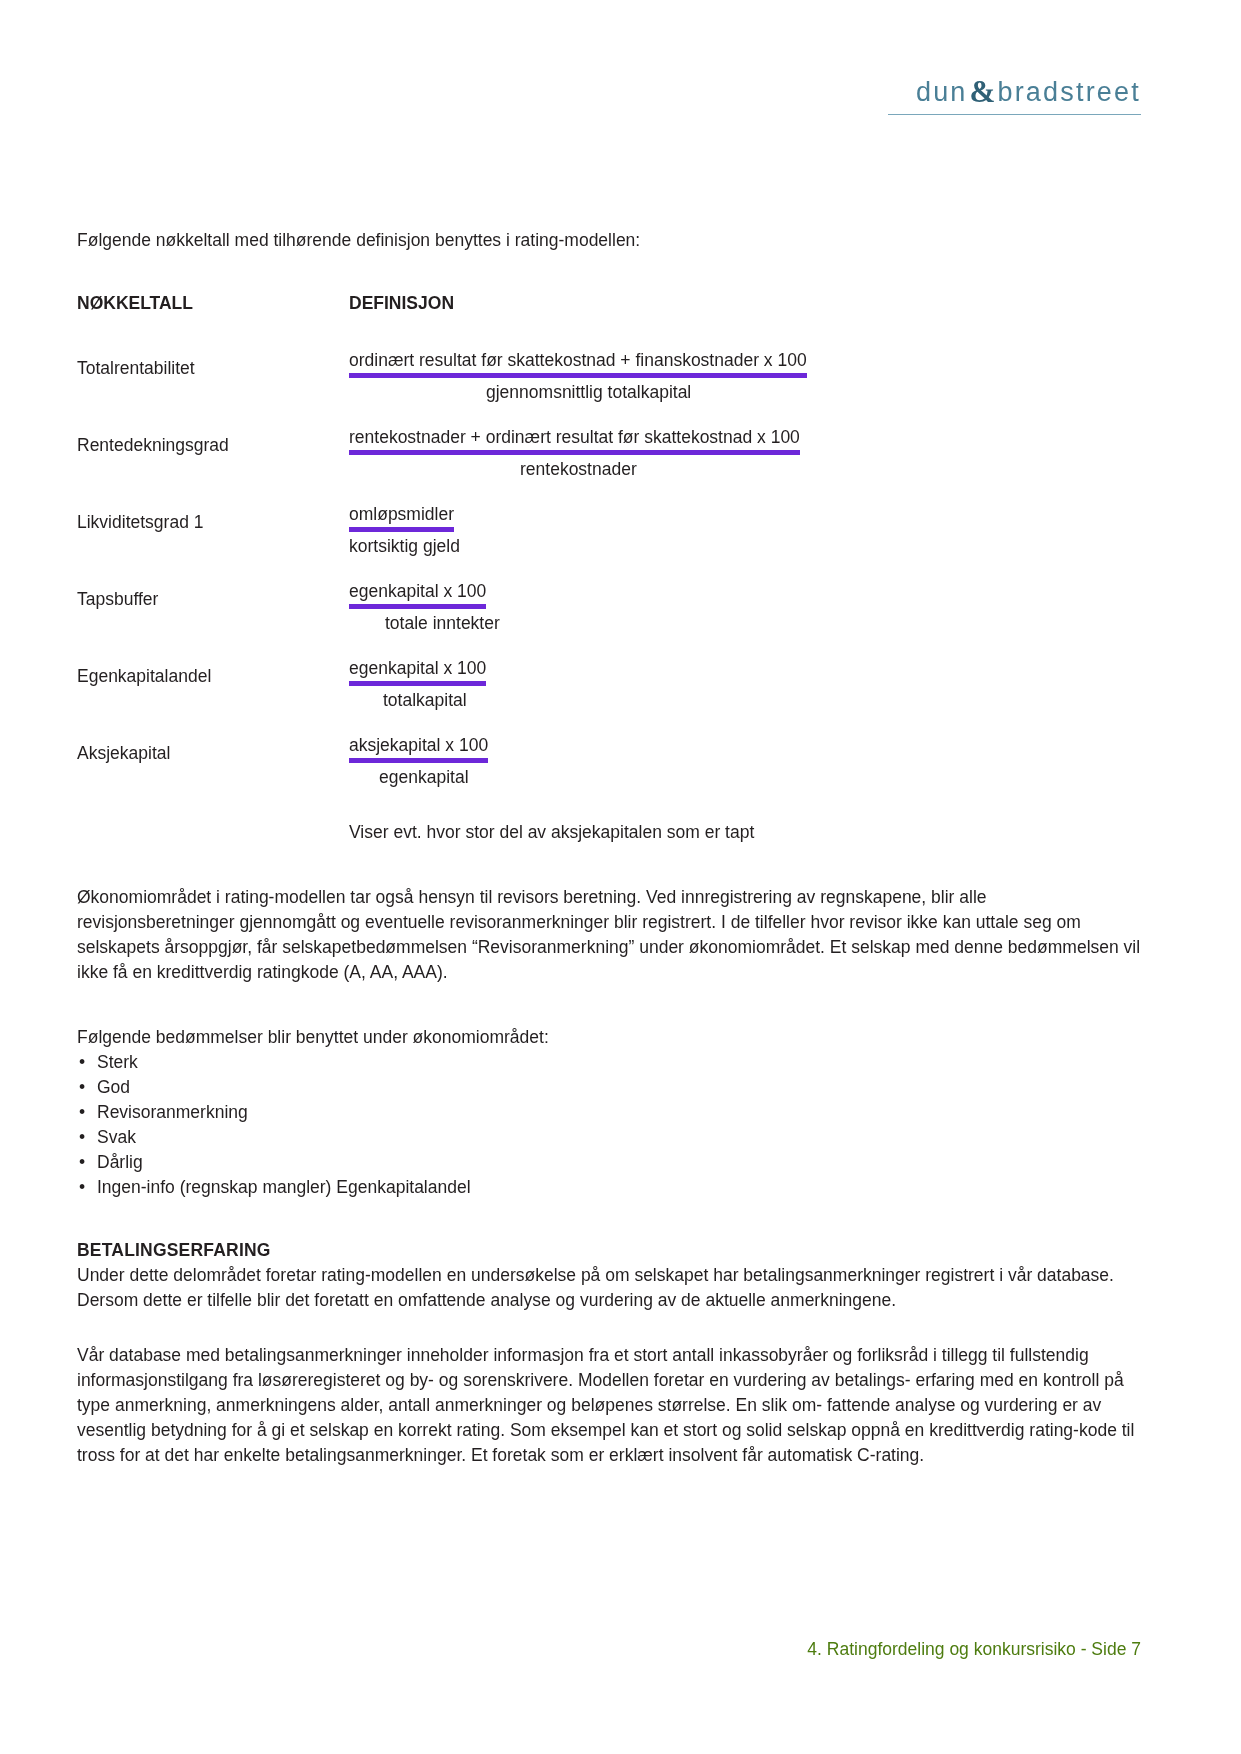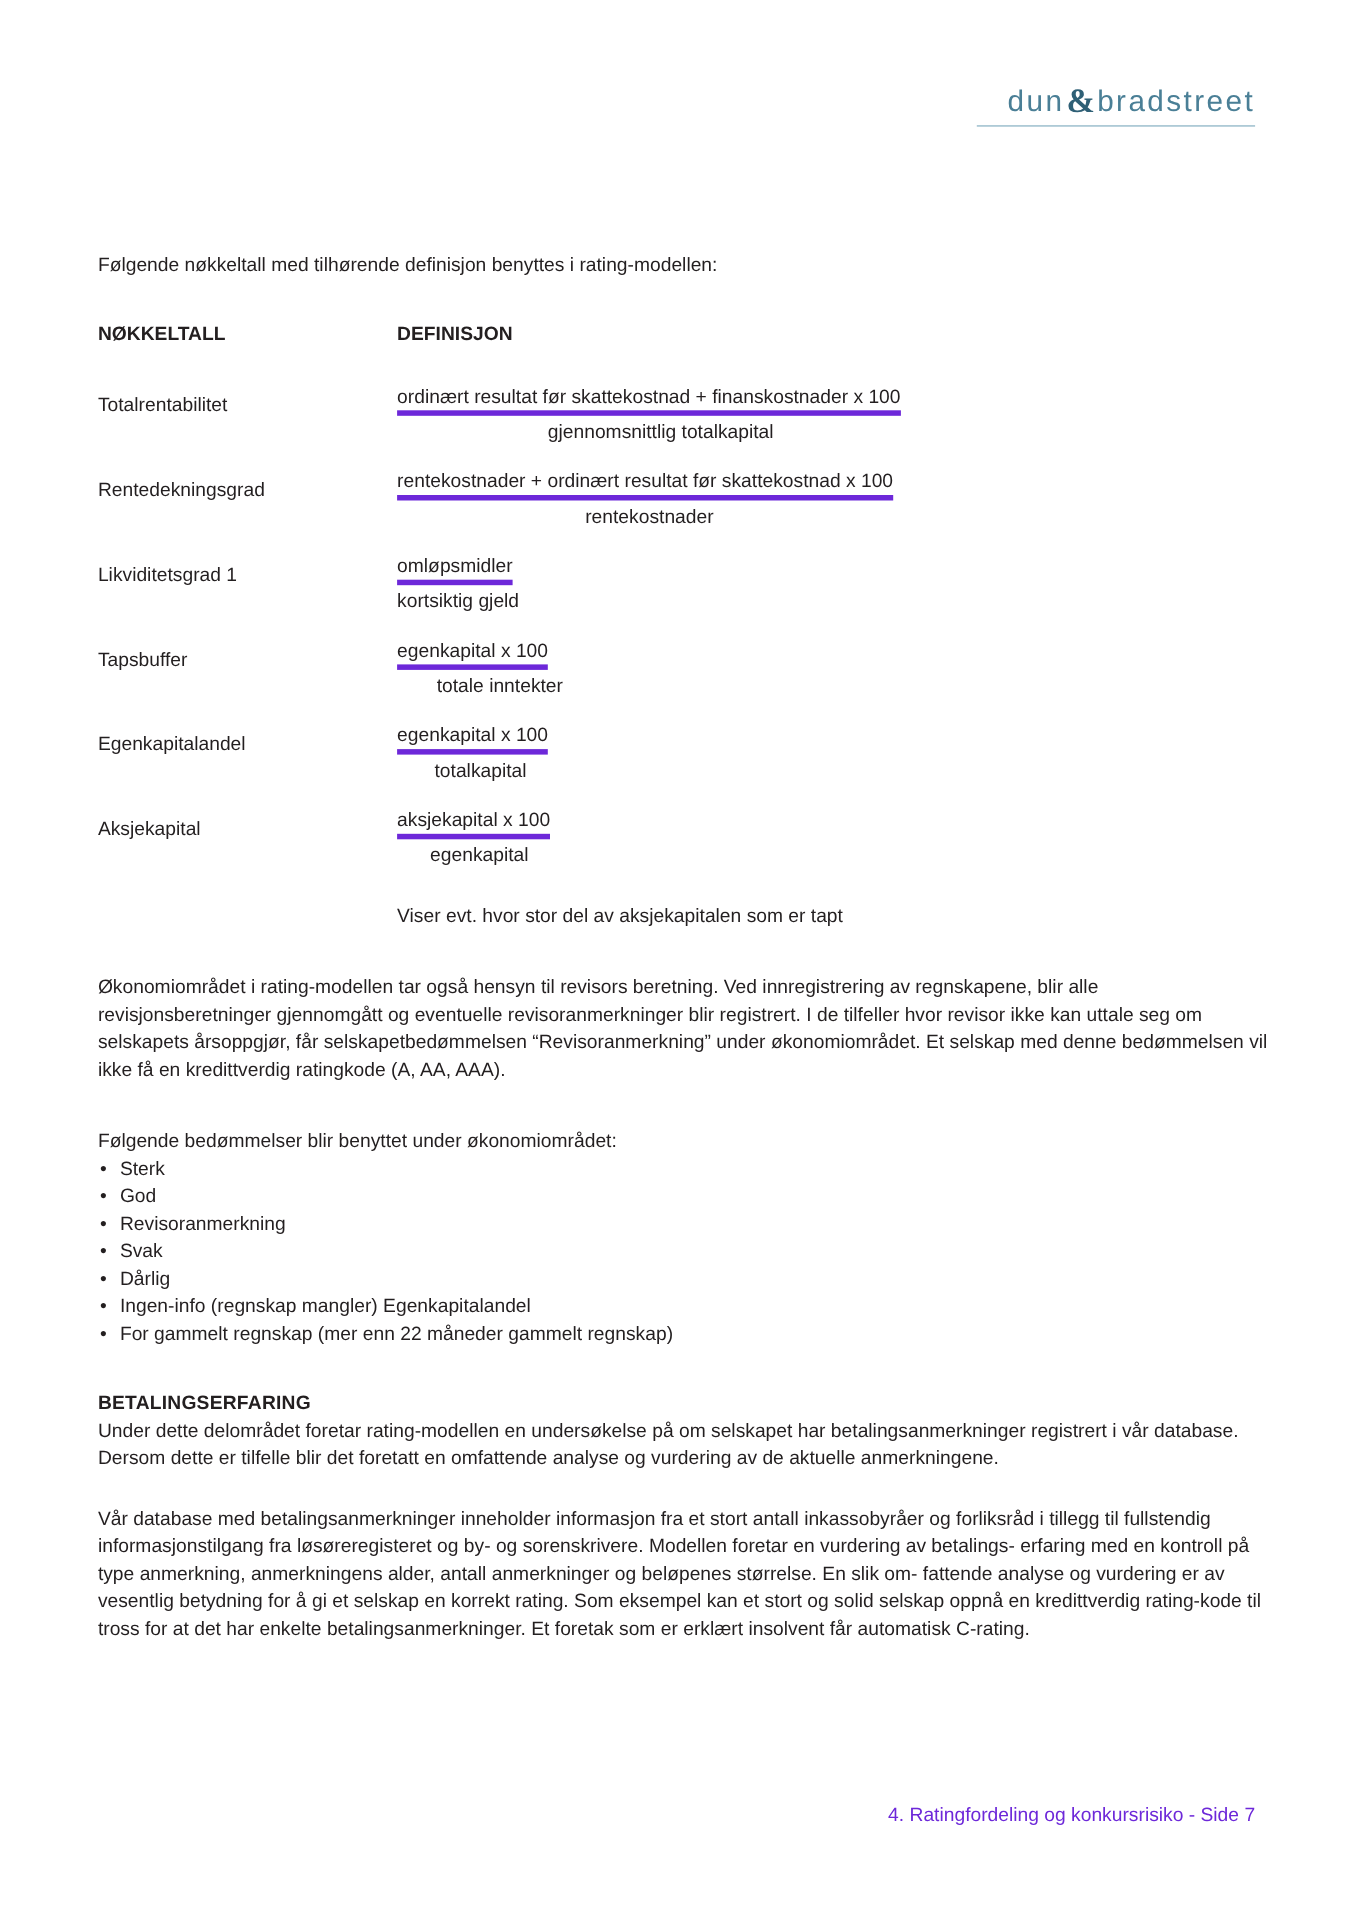--- a/index.html
+++ b/index.html
@@ -47,21 +47,21 @@
     top: 114px;
     right: 100px;
     width: 253px;
     height: 1px;
     background: #7aa7bb;
   }
 
   
   .content {
     position: absolute;
-    left: 89px;
+    left: 77px;
     top: 228px;
     width: 1065px;
   }
   p, li, div {
     font-size: 17.5px;
     line-height: 25px;
   }
   .intro {
     margin: 0 0 38px 0;
   }
@@ -149,21 +149,21 @@
   .section-body {
     margin: 0;
   }
 
   
   .footer {
     position: absolute;
     right: 100px;
     bottom: 92px;
     font-size: 17.5px;
-    color: #6d28d9;
+    color: #4d7c0f;
   }
 </style>
 </head>
 <body>
 
 <div class="page">
 
   <div class="logo">
     <span>dun</span>
     <span class="amp">&amp;</span>
@@ -259,21 +259,20 @@
     <p class="para">Økonomiområdet i rating-modellen tar også hensyn til revisors beretning. Ved innregistrering av regnskapene, blir alle revisjonsberetninger gjennomgått og eventuelle revisoranmerkninger blir registrert. I de tilfeller hvor revisor ikke kan uttale seg om selskapets årsoppgjør, får selskapetbedømmelsen “Revisoranmerkning” under økonomiområdet. Et selskap med denne bedømmelsen vil ikke få en kredittverdig ratingkode (A, AA, AAA).</p>
 
     <p class="para" style="margin-bottom:0;">Følgende bedømmelser blir benyttet under økonomiområdet:</p>
     <ul class="bullets">
       <li>Sterk</li>
       <li>God</li>
       <li>Revisoranmerkning</li>
       <li>Svak</li>
       <li>Dårlig</li>
       <li>Ingen-info (regnskap mangler) Egenkapitalandel</li>
-      <li>For gammelt regnskap (mer enn 22 måneder gammelt regnskap)</li>
     </ul>
 
     <p class="section-title">BETALINGSERFARING</p>
     <p class="section-body">Under dette delområdet foretar rating-modellen en undersøkelse på om selskapet har betalingsanmerkninger registrert i vår database. Dersom dette er tilfelle blir det foretatt en omfattende analyse og vurdering av de aktuelle anmerkningene.</p>
     <p class="para tight">Vår database med betalingsanmerkninger inneholder informasjon fra et stort antall inkassobyråer og forliksråd i tillegg til fullstendig informasjonstilgang fra løsøreregisteret og by- og sorenskrivere. Modellen foretar en vurdering av betalings- erfaring med en kontroll på type anmerkning, anmerkningens alder, antall anmerkninger og beløpenes størrelse. En slik om- fattende analyse og vurdering er av vesentlig betydning for å gi et selskap en korrekt rating. Som eksempel kan et stort og solid selskap oppnå en kredittverdig rating-kode til tross for at det har enkelte betalingsanmerkninger. Et foretak som er erklært insolvent får automatisk C-rating.</p>
 
   </div>
 
   <div class="footer">4. Ratingfordeling og konkursrisiko - Side 7</div>
 

